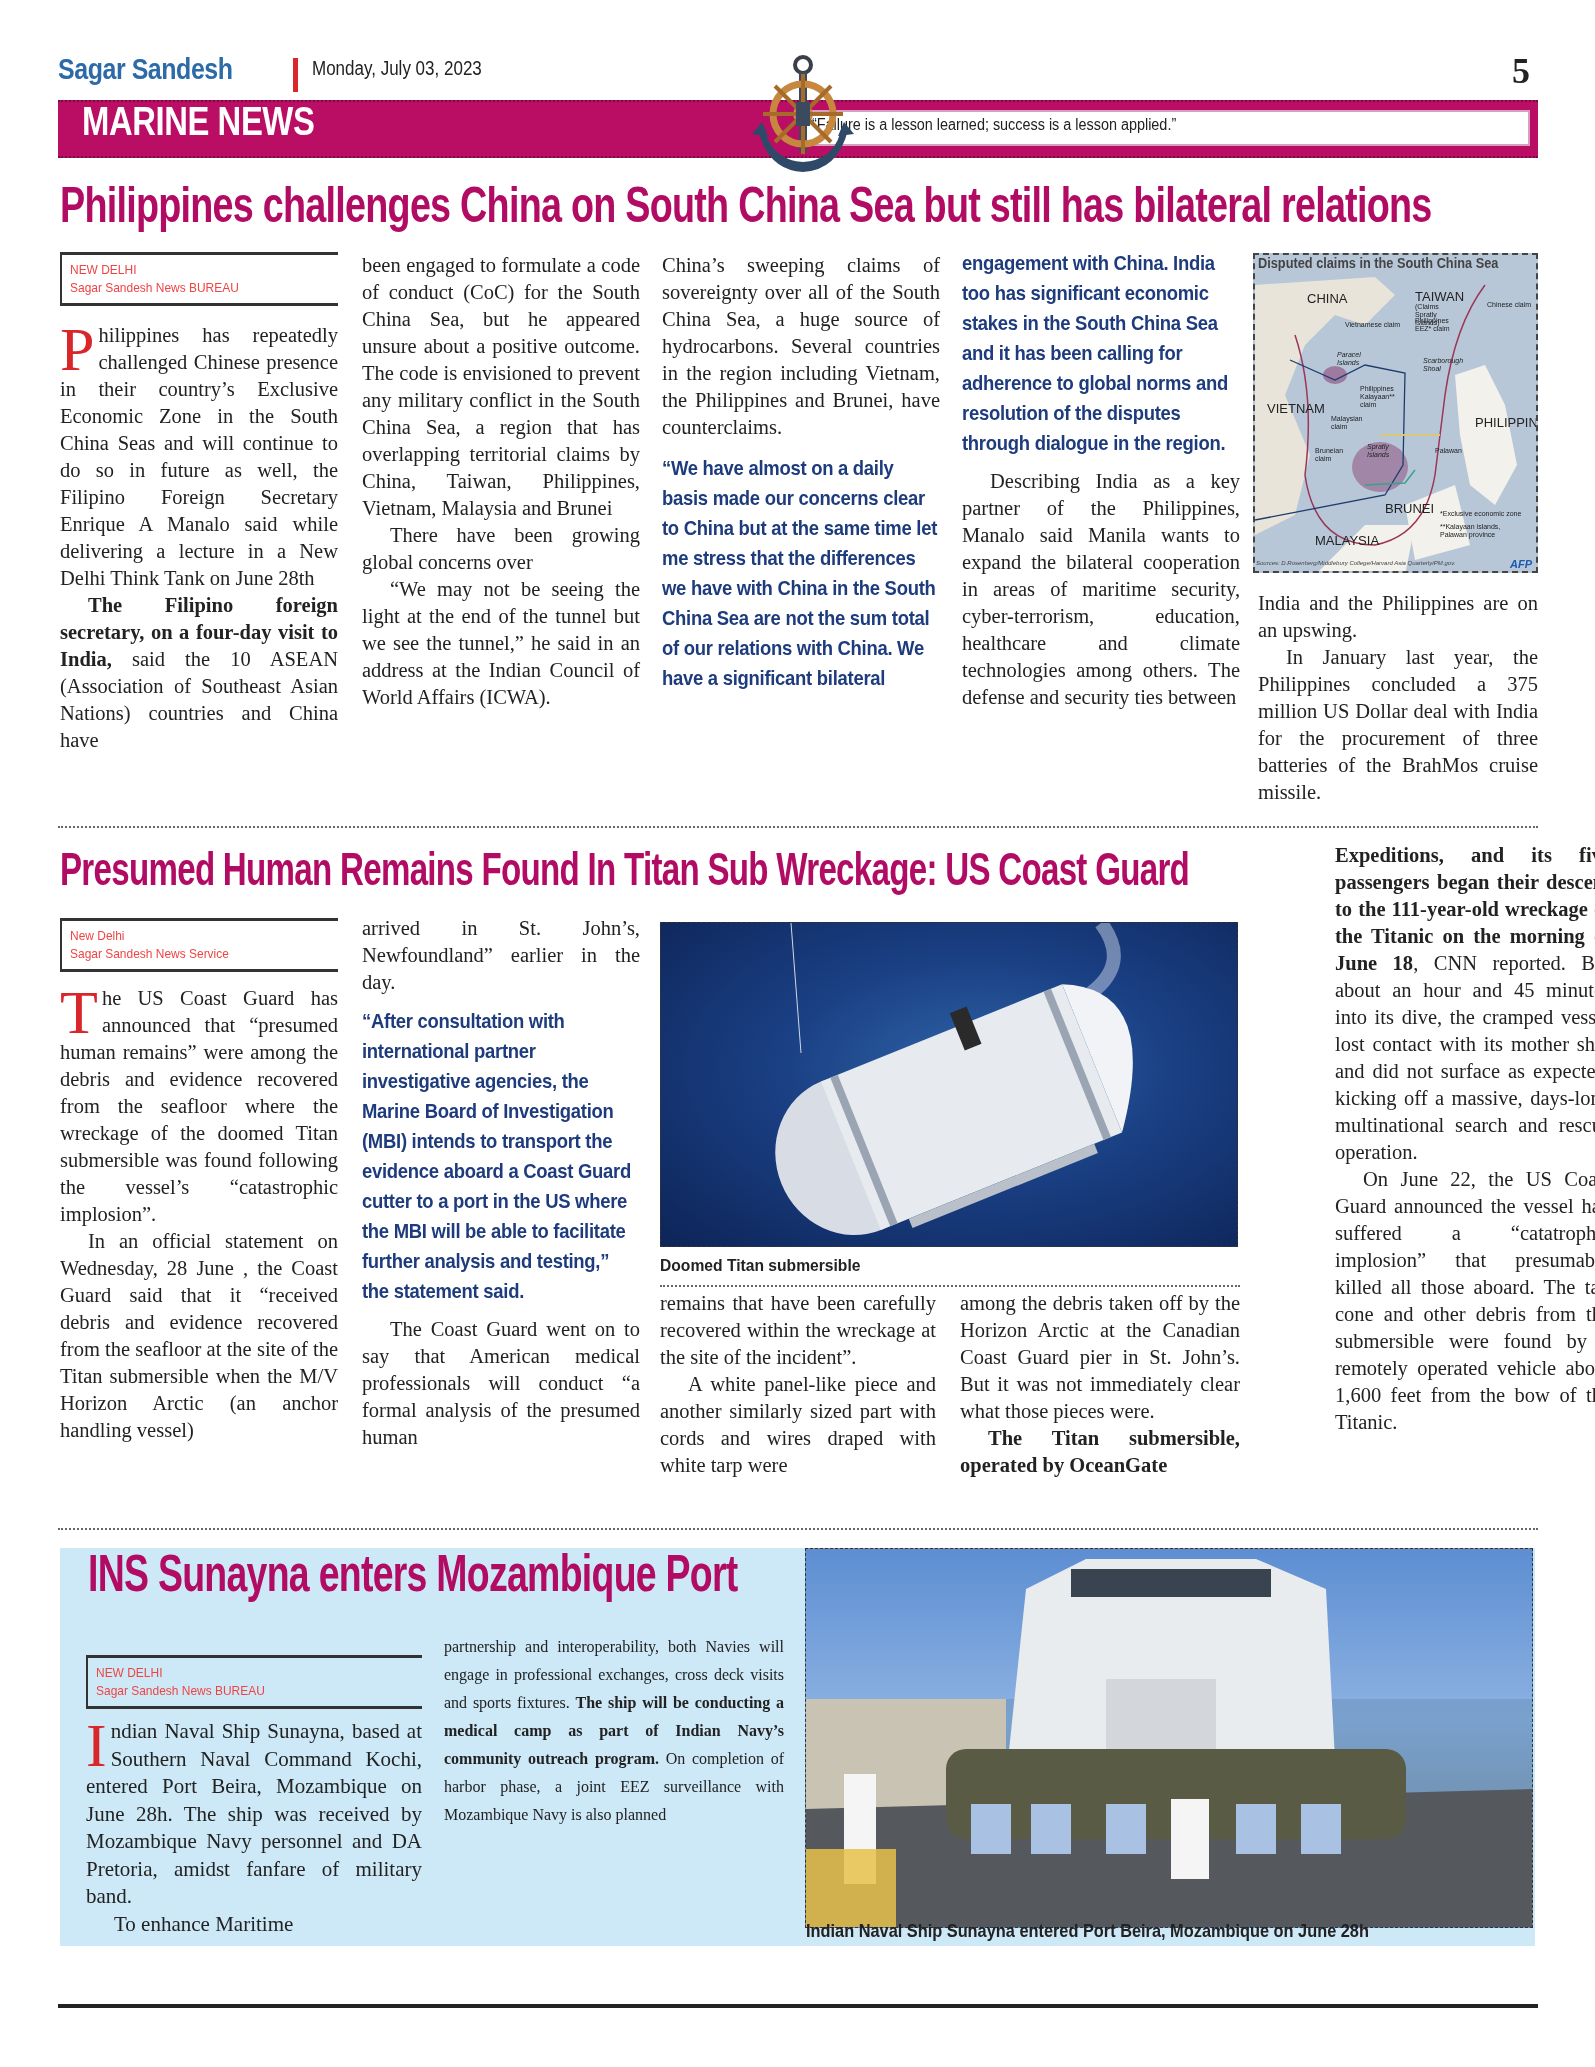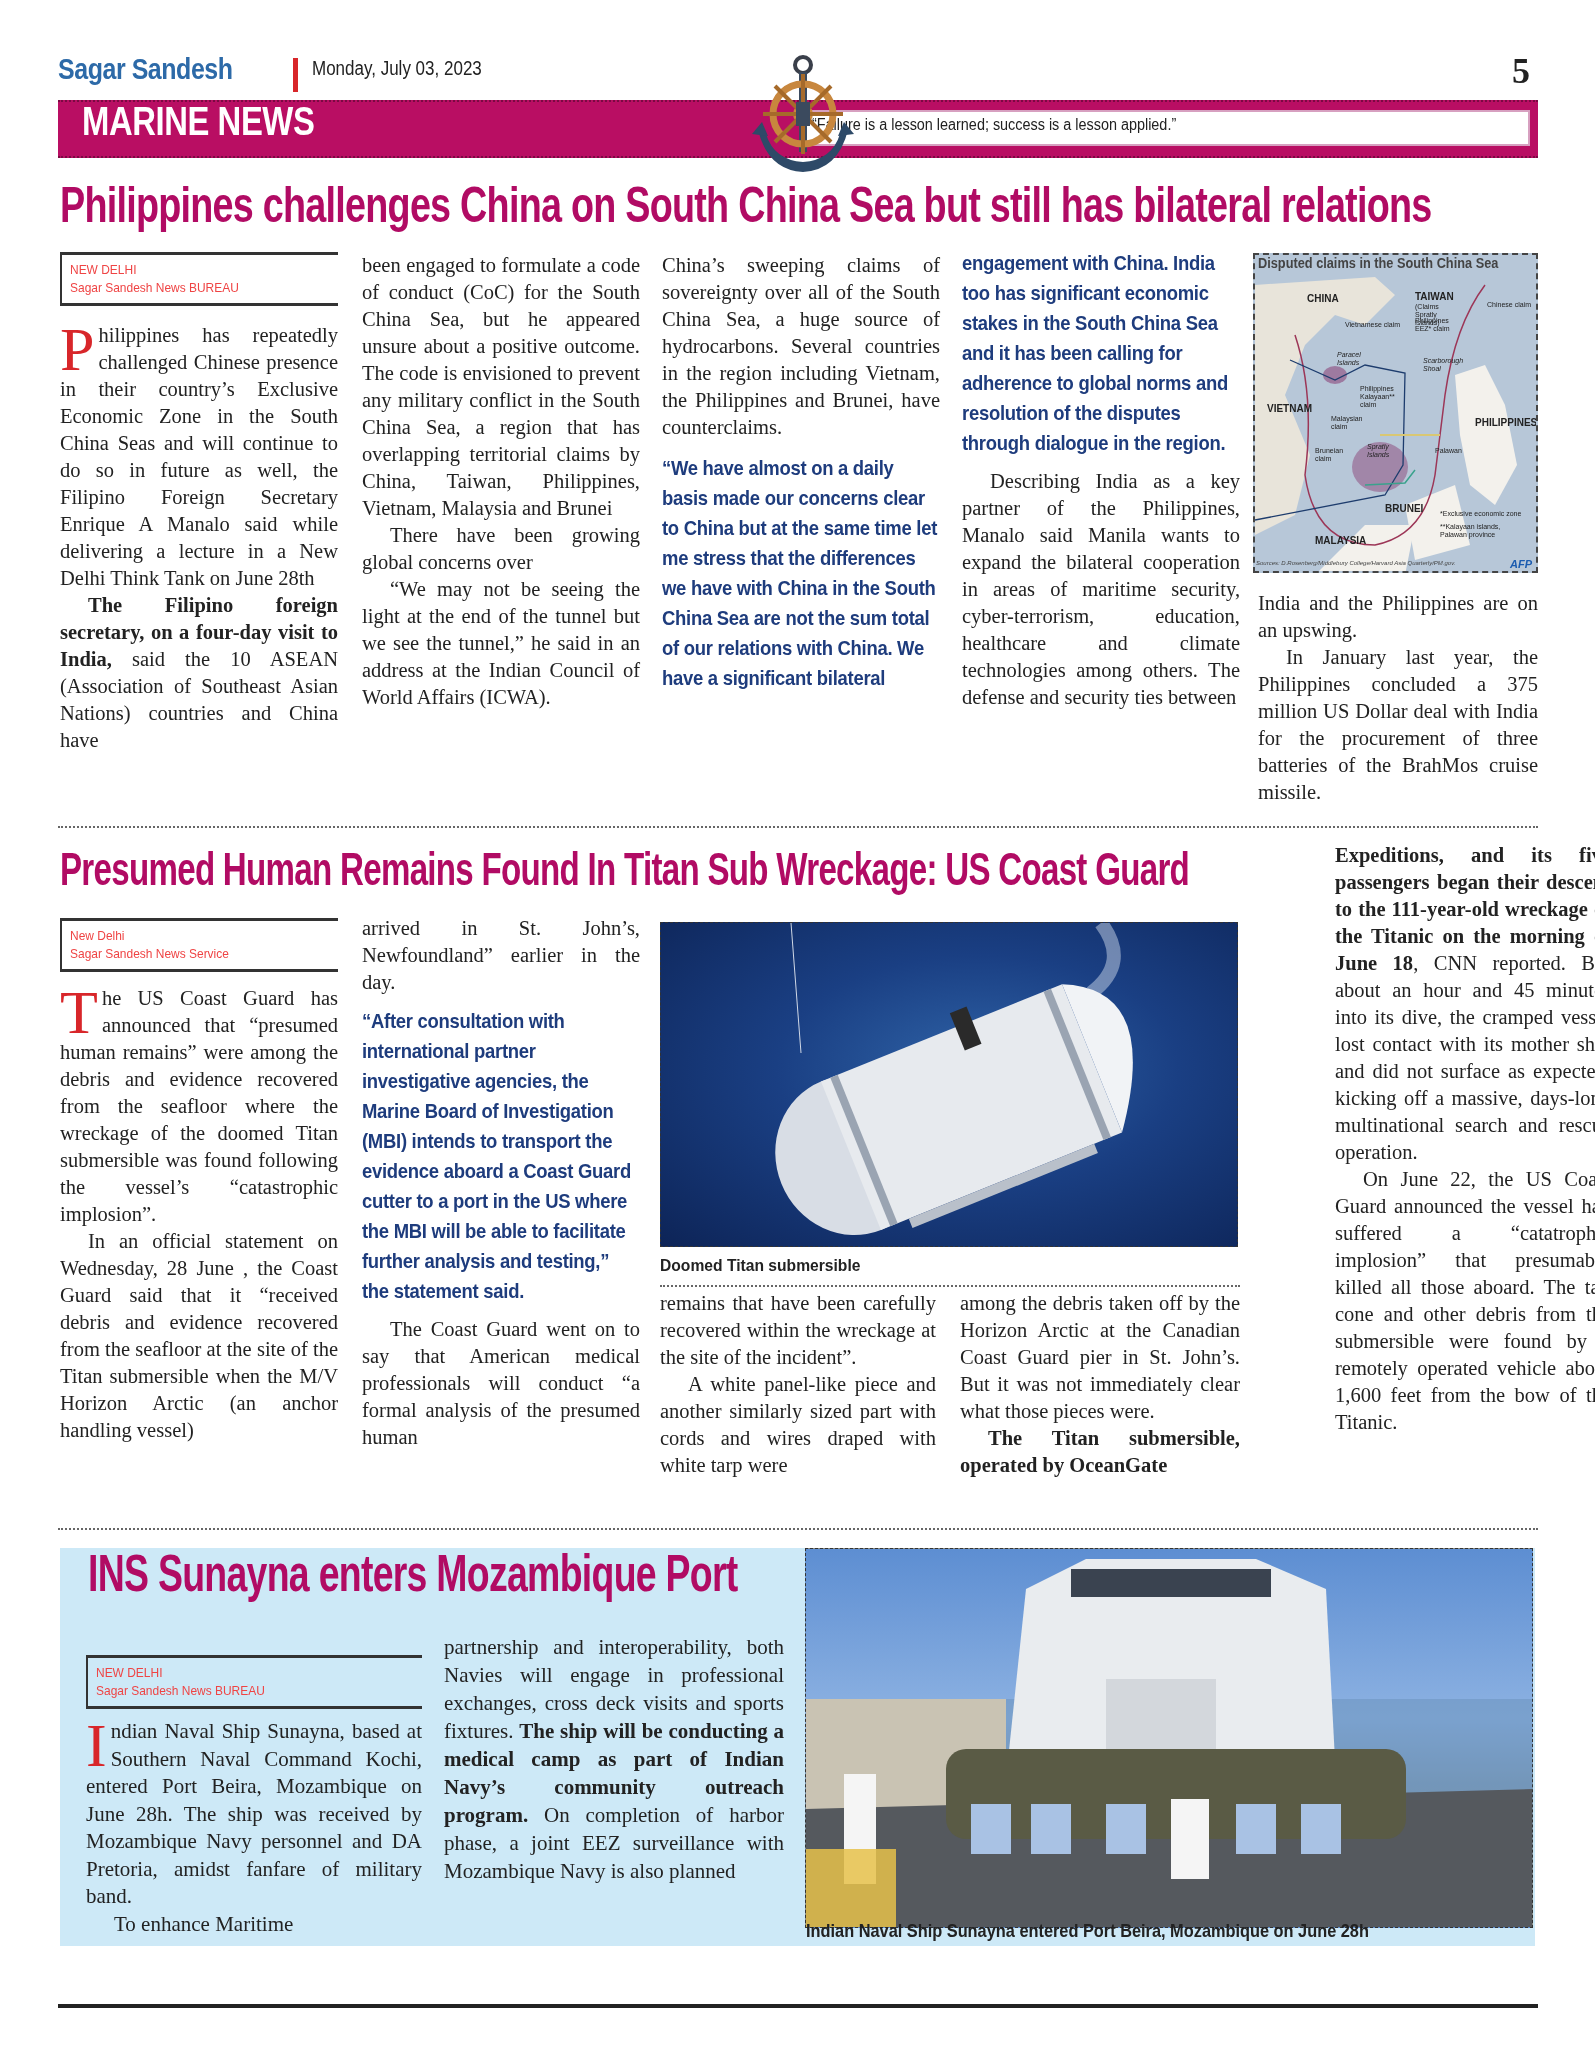--- a/index.html
+++ b/index.html
@@ -39,21 +39,21 @@
 
   .byline { position: absolute; border-top: 3px solid #333; border-bottom: 3px solid #333; border-left: 2px solid #333; padding: 6px 8px; font-family: "Liberation Sans", sans-serif; font-size: 13px; line-height: 18px; color: #ef4444; }
   .byline span { display: block; transform: scaleX(0.92); transform-origin: left; }
 
   .dots-h { position: absolute; height: 0; border-top: 2px dotted #666; }
 
   
   .map { left: 1253px; top: 253px; width: 285px; height: 320px; border: 2px dashed #444; background: #b5c6d8; overflow: hidden; }
   .map-title { left: 1258px; top: 255px; font-family: "Liberation Sans", sans-serif; font-size: 14.5px; color: #444; font-weight: bold; transform: scaleX(0.88); transform-origin: left; }
   .map-label { position: absolute; font-family: "Liberation Sans", sans-serif; font-size: 7px; color: #222; line-height: 8px; }
-  .map-label.b { font-weight: bold; font-size: 10px; }
+  .map-label.b { font-weight: normal; font-size: 13px; }
   .map-src { left: 1256px; top: 560px; font-family: "Liberation Sans", sans-serif; font-style: italic; font-size: 6px; color: #444; }
   .afp { left: 1510px; top: 558px; font-family: "Liberation Sans", sans-serif; font-style: italic; font-weight: bold; font-size: 11px; color: #1a5bb0; }
 
   
   .titan-photo { left: 660px; top: 922px; width: 578px; height: 325px; border: 1px dashed #333; background: radial-gradient(ellipse at 55% 45%, #2f63a7 0%, #1a3f83 45%, #0d2457 100%); overflow: hidden; }
   .caption { font-family: "Liberation Sans", sans-serif; font-weight: bold; color: #222; transform-origin: left; }
   .cap1 { left: 660px; top: 1256px; font-size: 17px; transform: scaleX(0.92); }
 
   
   .blue-box { left: 60px; top: 1548px; width: 1475px; height: 398px; background: #cde9f7; }
@@ -224,21 +224,21 @@
 <div class="byline" style="left:86px; top:1655px; width:336px;">
   <span>NEW DELHI</span>
   <span>Sagar Sandesh News BUREAU</span>
 </div>
 
 <div class="col" style="left:86px; top:1718px; width:336px; font-size:21px; line-height:27.5px;">
   <p class="noindent"><span class="dropcap">I</span><span>ndian Naval Ship Sunayna, based at Southern Naval Command Kochi, entered Port Beira, Mozambique on June 28h. The ship was received by Mozambique Navy personnel and DA Pretoria, amidst fanfare of military band.</span></p>
   <p>To enhance Maritime</p>
 </div>
 
-<div class="col" style="left:444px; top:1633px; width:340px; font-size:21px; line-height:28px;">
+<div class="col" style="left:444px; top:1633px; width:340px; font-size:16px; line-height:28px;">
   <p class="noindent"><span>partnership and interoperability, both Navies will engage in professional exchanges, cross deck visits and sports fixtures. </span><b>The ship will be conducting a medical camp as part of Indian Navy’s community outreach program.</b><span> On completion of harbor phase, a joint EEZ surveillance with Mozambique Navy is also planned</span></p>
 </div>
 
 <div class="abs ship-photo">
   <svg width="728" height="380" viewBox="0 0 728 380">
     <rect x="0" y="150" width="728" height="110" fill="#6c93be" opacity="0.55"></rect>
     <rect x="0" y="150" width="200" height="110" fill="#c9c3b3"></rect>
     <path d="M220 40 L280 10 L450 10 L520 40 L530 230 L200 230 Z" fill="#e9ecef"></path>
     <rect x="265" y="20" width="200" height="28" fill="#3a4350"></rect>
     <rect x="300" y="130" width="110" height="100" fill="#d3d7dc"></rect>

